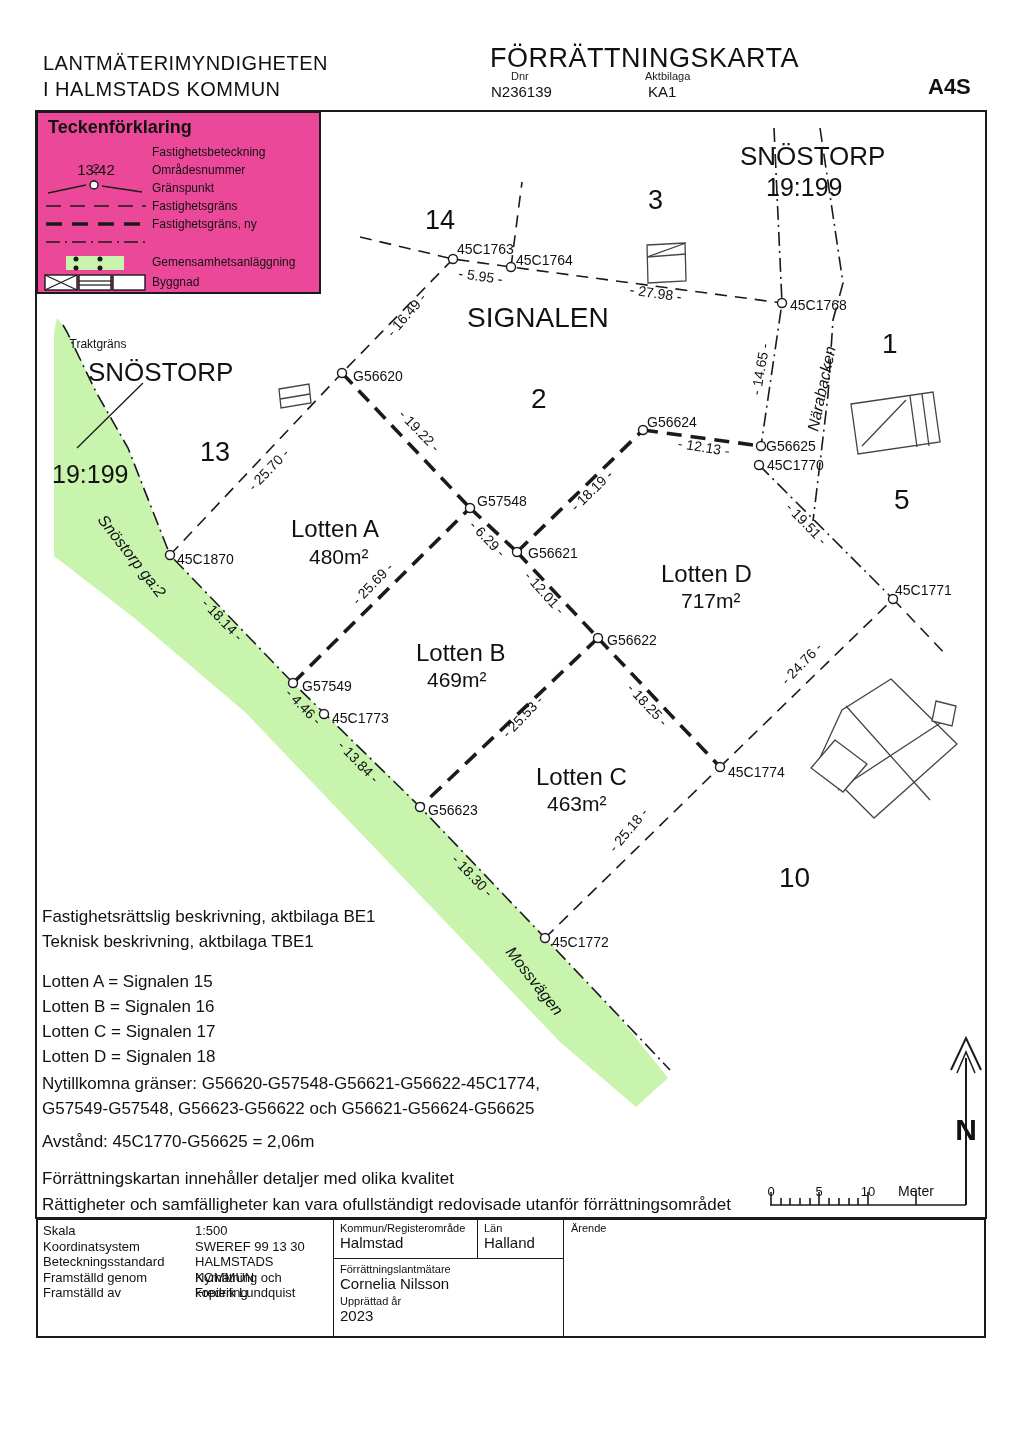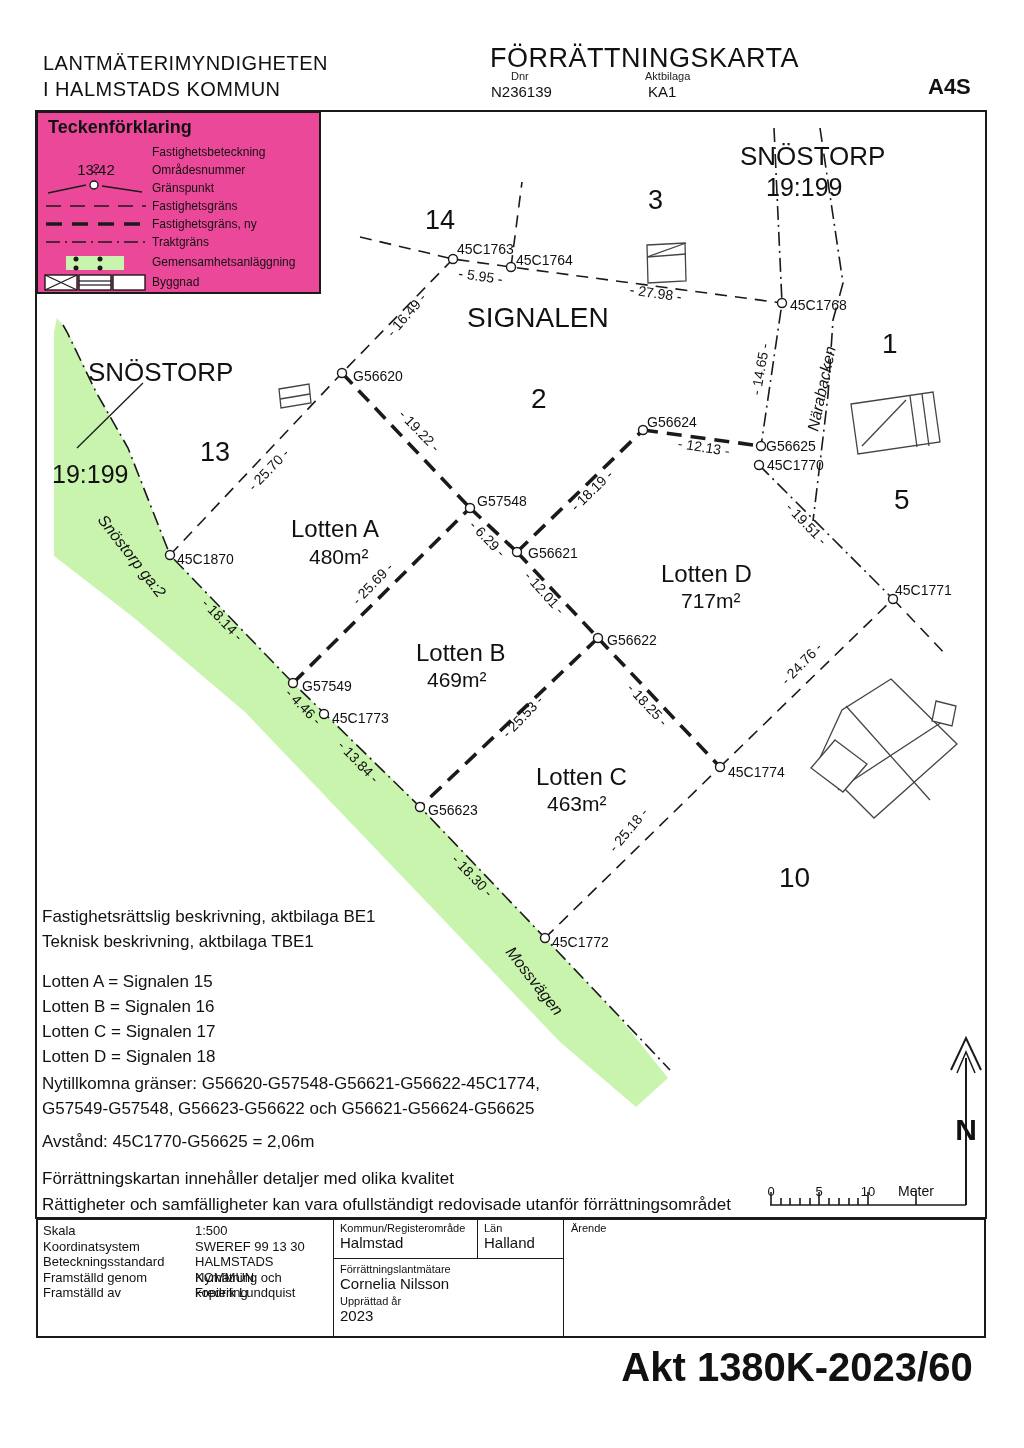--- a/index.html
+++ b/index.html
@@ -228,21 +228,21 @@
       <span class="leg-lab">Fastighetsgräns</span>
     </div>
     <div class="leg-row" style="top:102px;">
       <div class="leg-sym">
         <svg width="104" height="18">
             <line x1="2" y1="9" x2="102" y2="9" stroke="#1a1a1a" stroke-width="3.6" stroke-dasharray="16 10"></line>
           </svg>
       </div>
       <span class="leg-lab">Fastighetsgräns, ny</span>
     </div>
-    <div class="leg-row" style="top:120px;">
+    <div class="leg-row" style="top:120px;flex-direction:column;">
       <div class="leg-sym">
         <svg width="104" height="18">
             <line x1="2" y1="9" x2="102" y2="9" stroke="#1a1a1a" stroke-width="1.5" stroke-dasharray="14 5 2 5"></line>
           </svg>
       </div>
       <span class="leg-lab">Traktgräns</span>
     </div>
     <div class="leg-row" style="top:139px;height:20px;">
       <div class="leg-sym">
         <svg width="104" height="20">
@@ -320,15 +320,14 @@
       <div class="cell-val">Cornelia Nilsson</div>
       <div class="cell-lab" style="margin-top:3px;">Upprättad år</div>
       <div class="cell-val">2023</div>
     </div>
 
     <div class="abs" style="left:526px;top:0;width:420px;height:116px;padding:2px 0 0 7px;box-sizing:border-box;">
       <div class="cell-lab">Ärende</div>
     </div>
   </div>
 
-  <div class="abs akt" style="left:597px;top:1345px;width:400px;text-align:center;">Akt 1380K-2023/60</div>
 
 </div>
 
 </body></html>

